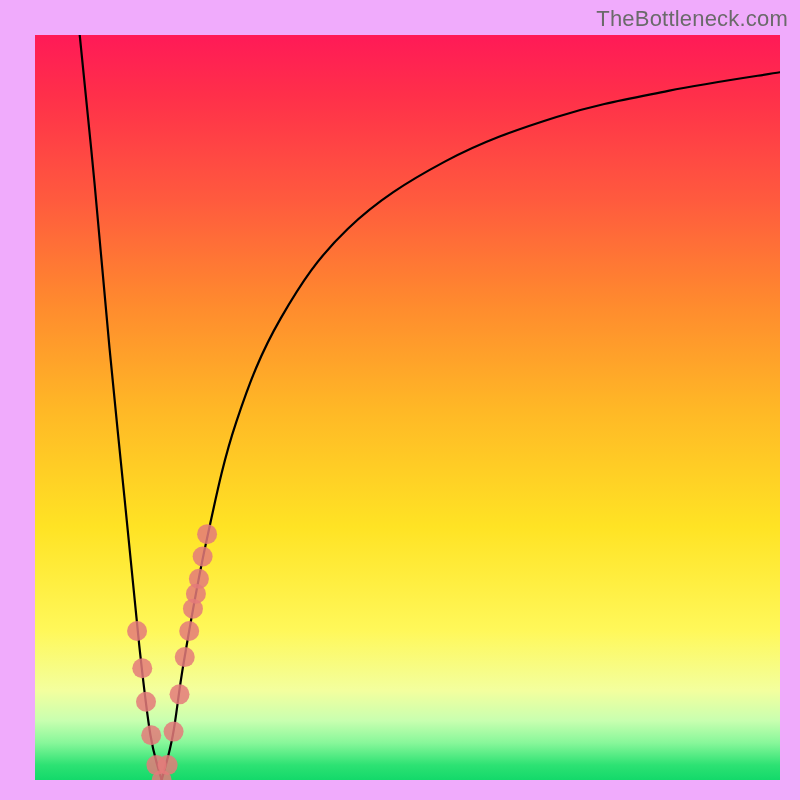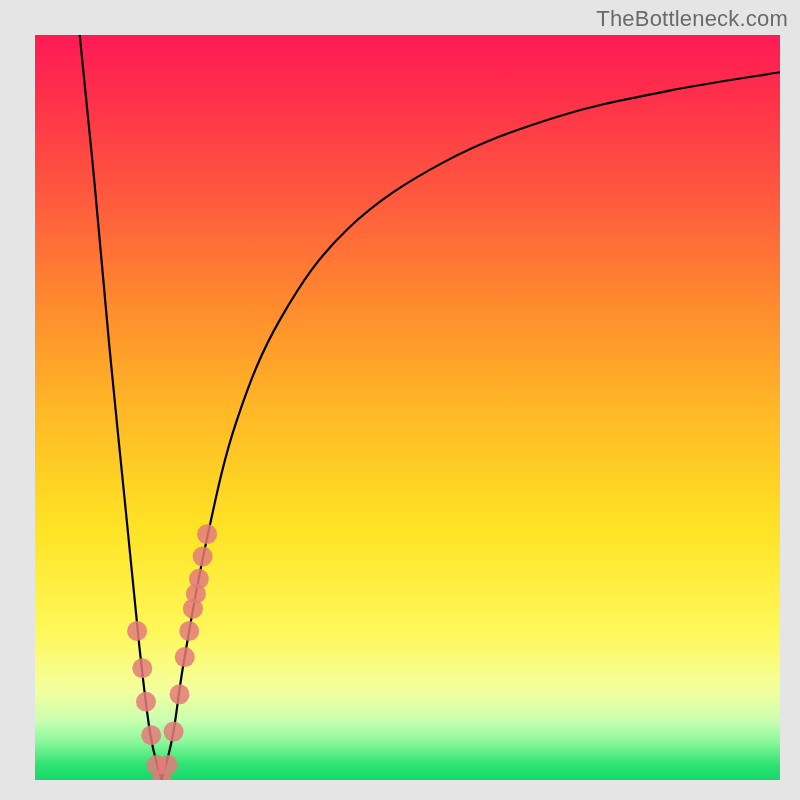--- a/index.html
+++ b/index.html
@@ -10,21 +10,21 @@
     overflow: hidden;
     background: #000;
     font-family: Arial, Helvetica, sans-serif;
   }
   .frame {
     position: absolute;
     left: 0;
     top: 0;
     width: 800px;
     height: 800px;
-    background: #e5e5e5;
+    background: #f0abfc;
   }
   .plot {
     position: absolute;
     left: 35px;
     top: 35px;
     width: 745px;
     height: 745px;
     
     background: linear-gradient(
       to bottom,

